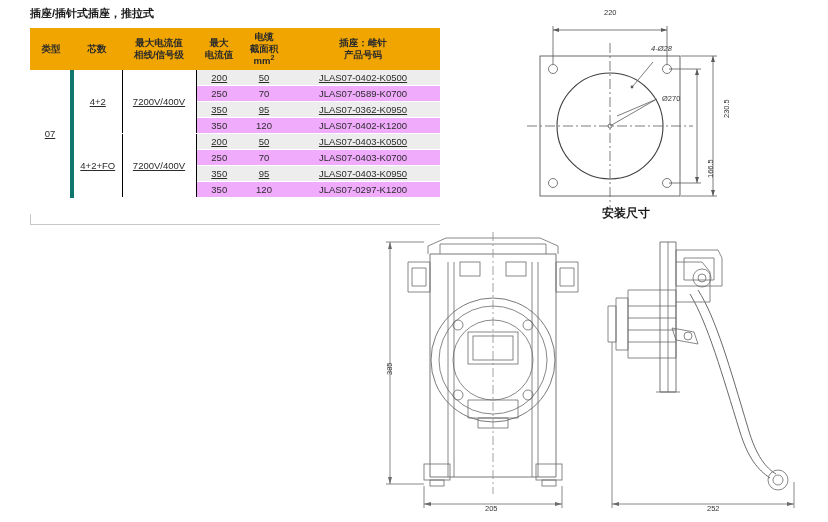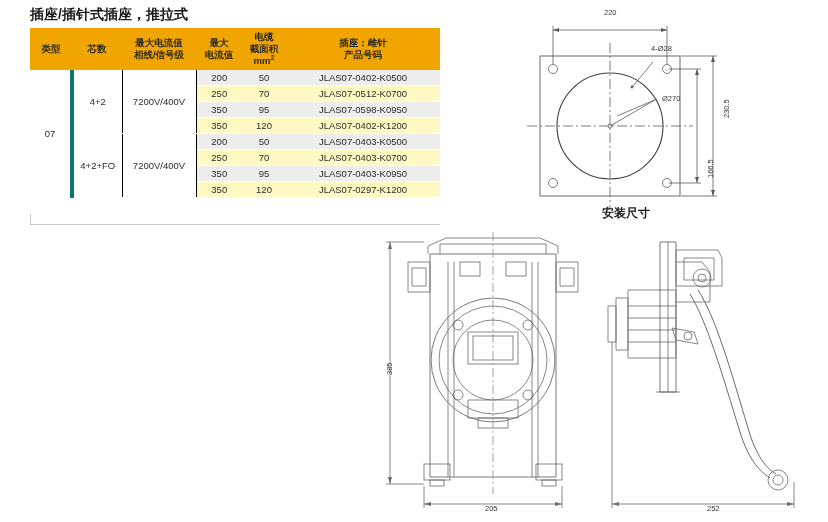--- a/index.html
+++ b/index.html
@@ -18,21 +18,21 @@
     position: absolute;
     left: 0; top: 0;
     width: 828px; height: 522px;
   }
 
   
   .doc-title {
     position: absolute;
     left: 30px;
     top: 6px;
-    font-size: 14px;
+    font-size: 11px;
     font-weight: bold;
     color: #1a1a1a;
     letter-spacing: 0px;
   }
 
   
   .table-wrap {
     position: absolute;
     left: 30px;
     top: 28px;
@@ -55,22 +55,22 @@
     vertical-align: middle;
   }
   table.spec td {
     font-size: 9.5px;
     color: #2b2b2b;
     text-align: center;
     vertical-align: middle;
     padding: 2px 1px;
     border-bottom: 1px solid #ffffff;
   }
-  tr.odd td { background: #EDEDED; }
-  tr.even td { background: #fef9c3; }
+  tr.odd td { background: #EDEDED; text-decoration: underline; }
+  tr.even td { background: #f0abfc; }
   td.type-cell, td.core-cell, td.volt-cell {
     background: #ffffff !important;
     border-right: 1px solid #000000;
   }
   td.type-cell { border-right: 4px solid #0f766e; }
   .col-type  { width: 42px; }
   .col-core  { width: 50px; }
   .col-volt  { width: 74px; }
   .col-cur   { width: 46px; }
   .col-area  { width: 44px; }
@@ -163,26 +163,26 @@
           <td class="type-cell" rowspan="8">07</td>
           <td class="core-cell" rowspan="4">4+2</td>
           <td class="volt-cell" rowspan="4">7200V/400V</td>
           <td>200</td>
           <td>50</td>
           <td>JLAS07-0402-K0500</td>
         </tr>
         <tr class="even">
           <td>250</td>
           <td>70</td>
-          <td>JLAS07-0512-K0700</td>
+          <td>JLAS07-0589-K0700</td>
         </tr>
         <tr class="odd">
           <td>350</td>
           <td>95</td>
-          <td>JLAS07-0598-K0950</td>
+          <td>JLAS07-0362-K0950</td>
         </tr>
         <tr class="even">
           <td>350</td>
           <td>120</td>
           <td>JLAS07-0402-K1200</td>
         </tr>
 
         <tr class="odd">
           <td class="core-cell" rowspan="4">4+2+FO</td>
           <td class="volt-cell" rowspan="4">7200V/400V</td>
@@ -248,21 +248,21 @@
       <line x1="164" y1="61" x2="196" y2="61"></line>
       <line x1="164" y1="175" x2="196" y2="175"></line>
 
       <line x1="148" y1="54" x2="128" y2="78"></line>
       <circle cx="127" cy="79" r="1.4" fill="#5a5a5a" stroke="none"></circle>
 
       <line x1="112" y1="108" x2="152" y2="91"></line>
     </g>
   </svg>
   <div class="dim" style="left:604px; top:8px;">220</div>
-  <div class="dim" style="left:651px; top:44px;">4-Ø28</div>
+  <div class="dim" style="left:651px; top:44px;font-style:italic;">4-Ø28</div>
   <div class="dim" style="left:662px; top:94px;text-align:right;">Ø270</div>
   <div class="dim vert" style="left:722px; top:118px;">230.5</div>
   <div class="dim vert" style="left:706px; top:178px;">166.5</div>
   <div class="cap" style="left:566px; top:205px; width:120px;">安装尺寸</div>
 
   <svg class="dwg" style="left:368px; top:232px;" width="250" height="285" viewBox="0 0 250 285">
     <g fill="none" stroke="#6a6a6a" stroke-width="0.8">
 
       <path d="M62,22 L62,245 L188,245 L188,22 Z" stroke="#6a6a6a" stroke-width="0.9"></path>
 

